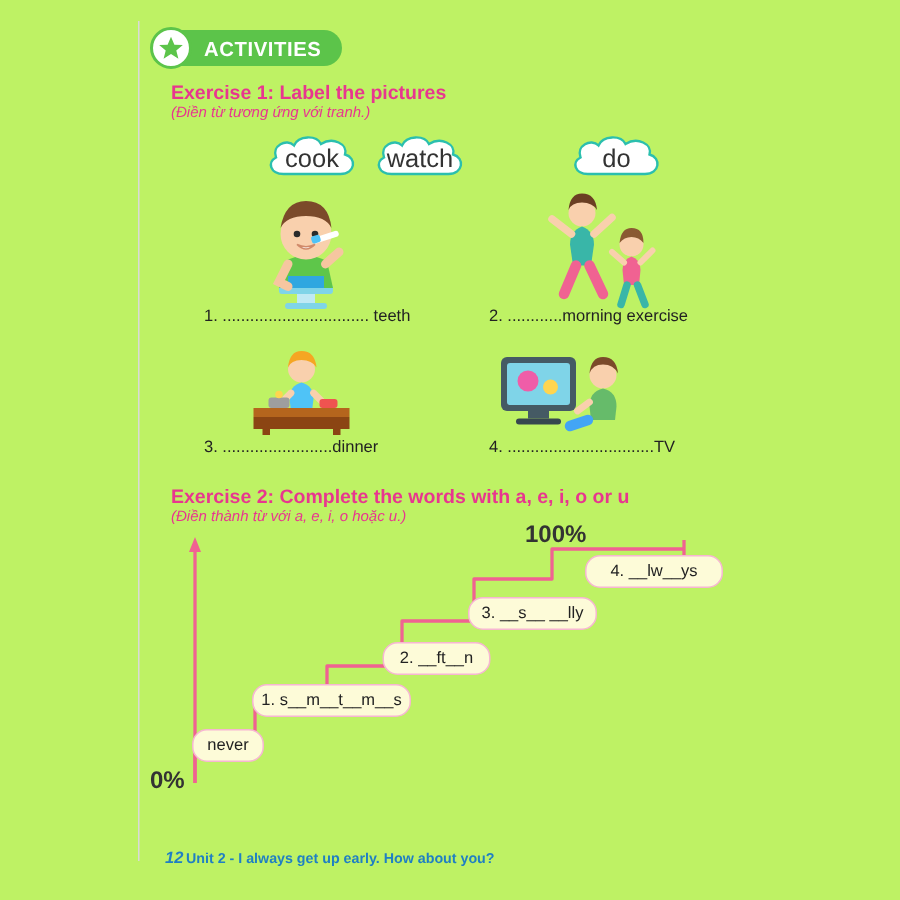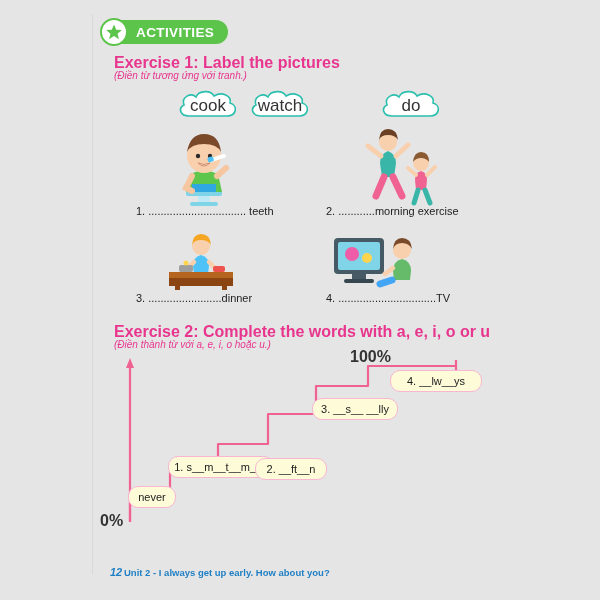--- a/index.html
+++ b/index.html
@@ -10,21 +10,21 @@
     width: 600px;
     height: 600px;
     background: #ffffff;
     font-family: "Liberation Sans", sans-serif;
     overflow: hidden;
   }
   .page {
     position: relative;
     width: 600px;
     height: 600px;
-    background: #e5e5e5;
+    background: #bef264;
     box-sizing: border-box;
   }
   
   .left-rule {
     position: absolute;
     left: 92px;
     top: 14px;
     width: 1px;
     height: 560px;
     background: #d9d9d9;
@@ -58,21 +58,21 @@
     box-sizing: border-box;
     display: flex;
     align-items: center;
     justify-content: center;
   }
   .banner-star svg { display: block; }
 
   
   .ex-title {
     position: absolute;
-    font-size: 16px;
+    font-size: 13px;
     font-weight: bold;
     color: #e8368f;
     white-space: nowrap;
   }
   .ex-sub {
     position: absolute;
     font-size: 10px;
     font-style: italic;
     color: #e8368f;
     white-space: nowrap;
@@ -299,21 +299,21 @@
       <path d="M30 170 L30 150 L70 150 L70 120 L118 120 L118 92 L168 92 L168 62 L216 62 L216 34 L268 34 L268 14 L356 14" stroke="#f06292" stroke-width="2.2" fill="none" stroke-linejoin="round"></path>
 
       <path d="M356 8 L356 20" stroke="#f06292" stroke-width="2.2"></path>
     </svg>
 
     <div class="pct-label" style="left:250px; top:-4px;">100%</div>
     <div class="pct-label" style="left:0px; top:160px;">0%</div>
 
     <div class="step-box" style="left:28px; top:134px; width:48px;">never</div>
     <div class="step-box" style="left:68px; top:104px; width:106px;">1. s__m__t__m__s</div>
-    <div class="step-box" style="left:155px; top:76px; width:72px;margin-top:30px;">2. __ft__n</div>
+    <div class="step-box" style="left:155px; top:76px; width:72px;">2. __ft__n</div>
     <div class="step-box" style="left:212px; top:46px; width:86px;">3. __s__ __lly</div>
     <div class="step-box" style="left:290px; top:18px; width:92px;text-align:center;">4. __lw__ys</div>
   </div>
 
   <div class="footer-num">12</div>
   <div class="footer-text">Unit 2 - I always get up early. How about you?</div>
 
 </div>
 
 </body></html>

